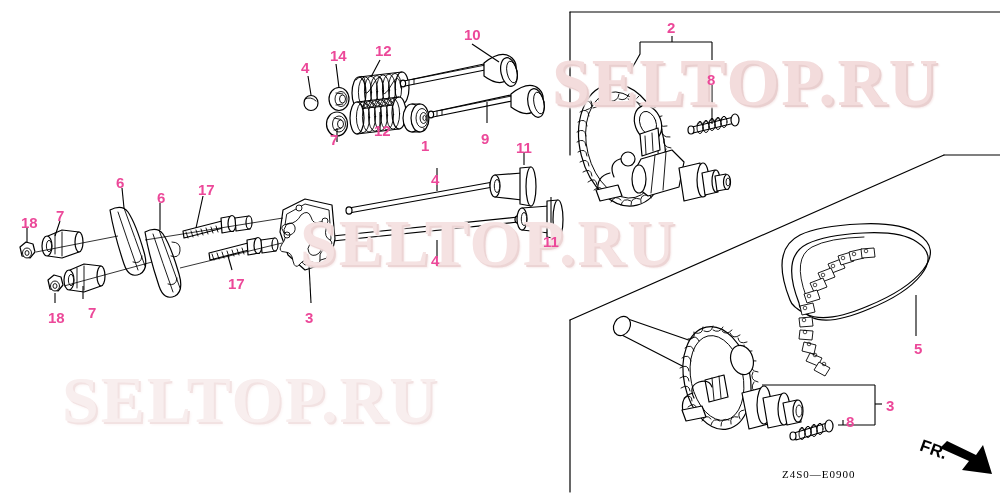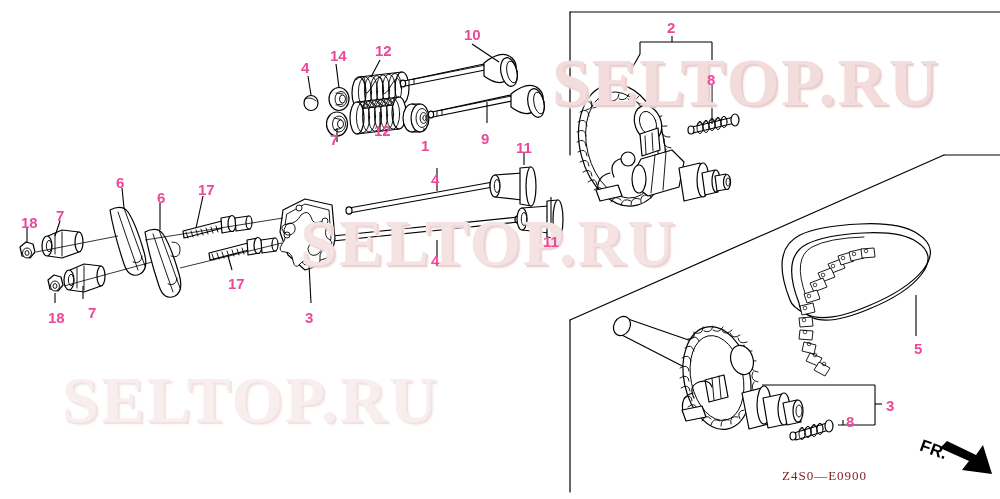--- a/index.html
+++ b/index.html
@@ -58,23 +58,23 @@
     color:#ec4899;
     line-height:1;
     z-index:6;
     user-select:none;
   }
   
   #code{
     position:absolute;
     left:782px; top:468px;
     font-family:"Liberation Serif", serif;
-    font-size:13px;
+    font-size:11px;
     letter-spacing:1px;
-    color:#7f1d1d;
+    color:#000000;
     z-index:6;
   }
   
   #fr-label{
     position:absolute;
     left:924px; top:436px;
     font-family:"Liberation Sans", sans-serif;
     font-weight:bold;
     font-size:17px;
     color:#000;

